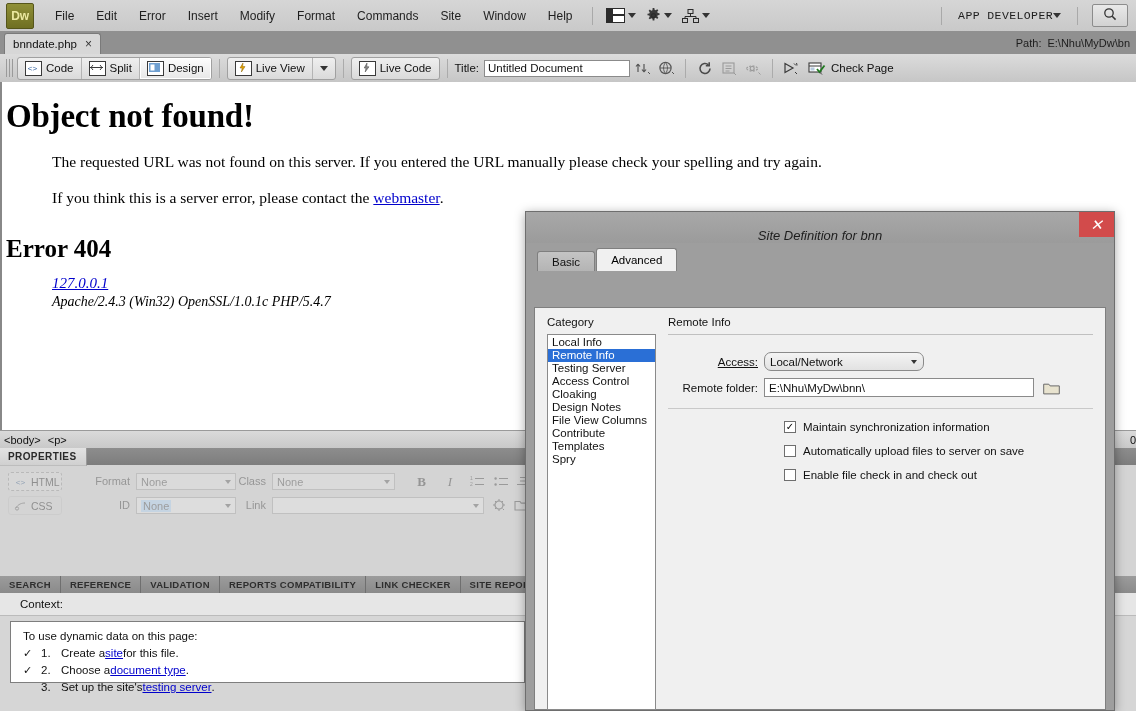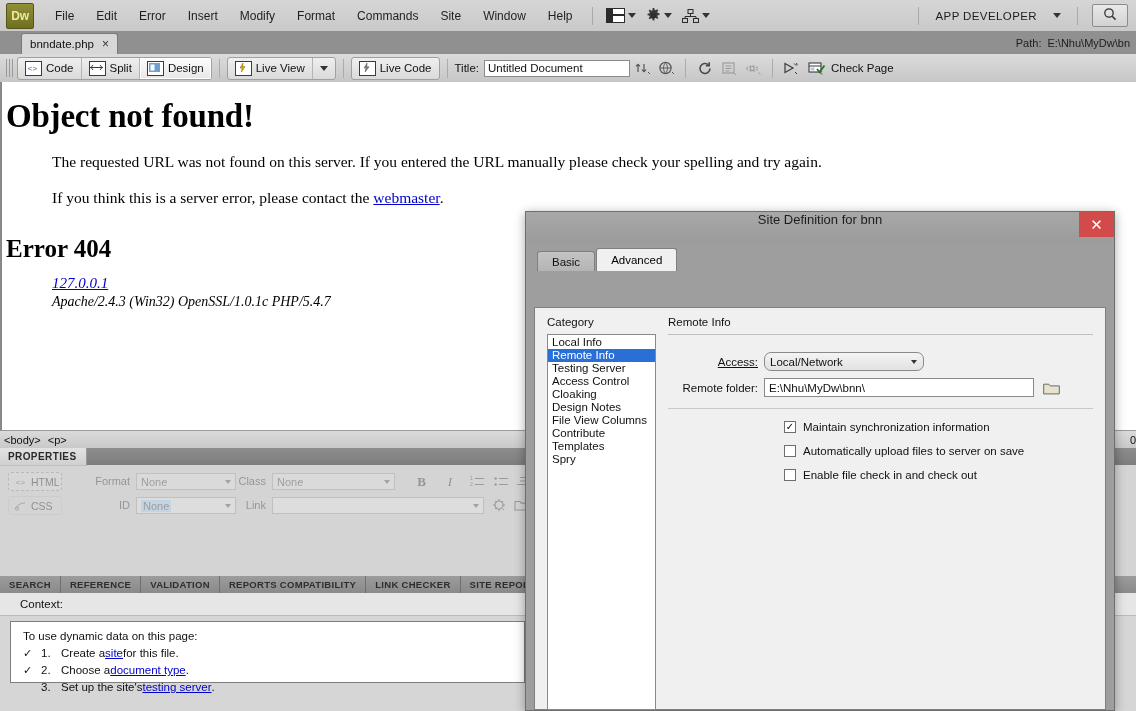--- a/index.html
+++ b/index.html
@@ -30,38 +30,38 @@
   .msep{width:1px;height:18px;background:#a9a9a9;margin:0 8px;}
   .ticon{display:flex;align-items:center;gap:3px;padding:2px 5px;cursor:default;}
   .caret{width:0;height:0;border-left:4px solid transparent;border-right:4px solid transparent;border-top:5px solid #333;}
   .layicon{width:17px;height:13px;border:1.6px solid #2b2b2b;background:#fff;position:relative;}
   .layicon:before{content:"";position:absolute;left:0;top:0;bottom:0;width:6px;background:#2b2b2b;}
   .layicon:after{content:"";position:absolute;left:6px;top:5px;right:0;height:1.6px;background:#2b2b2b;}
   .gear{width:15px;height:15px;position:relative;}
   .gear svg{display:block;}
   .sitemapi{width:17px;height:14px;position:relative;}
   .spacer{flex:1;}
-  .workspace{font-size:11.5px;letter-spacing:.4px;color:#1e1e1e;padding:3px 8px;display:flex;align-items:center;gap:16px;cursor:default;}
+  .workspace{font-size:11.5px;letter-spacing:.4px;color:#1e1e1e;padding:3px 8px;display:flex;align-items:center;gap:0;cursor:default;font-family:Liberation Mono, monospace;}
   .searchbtn{
     width:34px;height:21px;margin-right:8px;margin-left:6px;
     border:1px solid #8c8c8c;border-radius:2px;
     background:linear-gradient(#e9e9e9,#d2d2d2);
     display:flex;align-items:center;justify-content:center;cursor:default;
   }
 
   
   .tabstrip{
     position:absolute;left:0;top:31px;width:1136px;height:23px;
     background:#909090;border-bottom:1px solid #6e6e6e;
   }
   .doctab{
     position:absolute;left:4px;top:2px;height:21px;box-sizing:border-box;
     background:#d7d7d7;border:1px solid #7a7a7a;border-bottom:none;
     border-radius:3px 3px 0 0;padding:5px 8px;
-    display:flex;align-items:center;gap:8px;font-size:11.5px;color:#111;cursor:default;margin-left:17px;
+    display:flex;align-items:center;gap:8px;font-size:11.5px;color:#111;cursor:default;
   }
   .tabclose{font-size:12px;color:#333;line-height:1;cursor:pointer;}
   .pathbar{
     position:absolute;right:0;top:0;height:23px;display:flex;align-items:center;
     padding-right:6px;font-size:11px;color:#1d1d1d;gap:6px;
   }
 
   
   .doctoolbar{
     position:absolute;left:0;top:54px;width:1136px;height:28px;
@@ -175,23 +175,24 @@
 
   
   .dialog{
     position:absolute;left:525px;top:211px;width:590px;height:500px;
     background:#9e9e9e;border:1px solid #6e6e6e;
     box-shadow:0 2px 10px rgba(0,0,0,.35);
     box-sizing:border-box;
   }
   .dlgtitle{
     position:relative;height:31px;
-    display:flex;align-items:flex-start;justify-content:center;
+    display:flex;align-items:flex-end;justify-content:center;
     font-size:13px;color:#1d1d1d;
     background:linear-gradient(#a8a8a8,#9b9b9b);
+    font-style:italic;
   }
   .dlgclose{
     position:absolute;right:0;top:0;width:35px;height:25px;
     background:#d24b4b;color:#fff;font-size:15px;
     display:flex;align-items:center;justify-content:center;cursor:pointer;
   }
   .dlgbody{position:absolute;left:8px;top:36px;right:8px;bottom:0;}
   .tabrow{display:flex;align-items:flex-end;height:23px;margin-left:3px;}
   .dtab{
     height:20px;box-sizing:border-box;padding:0 14px;

